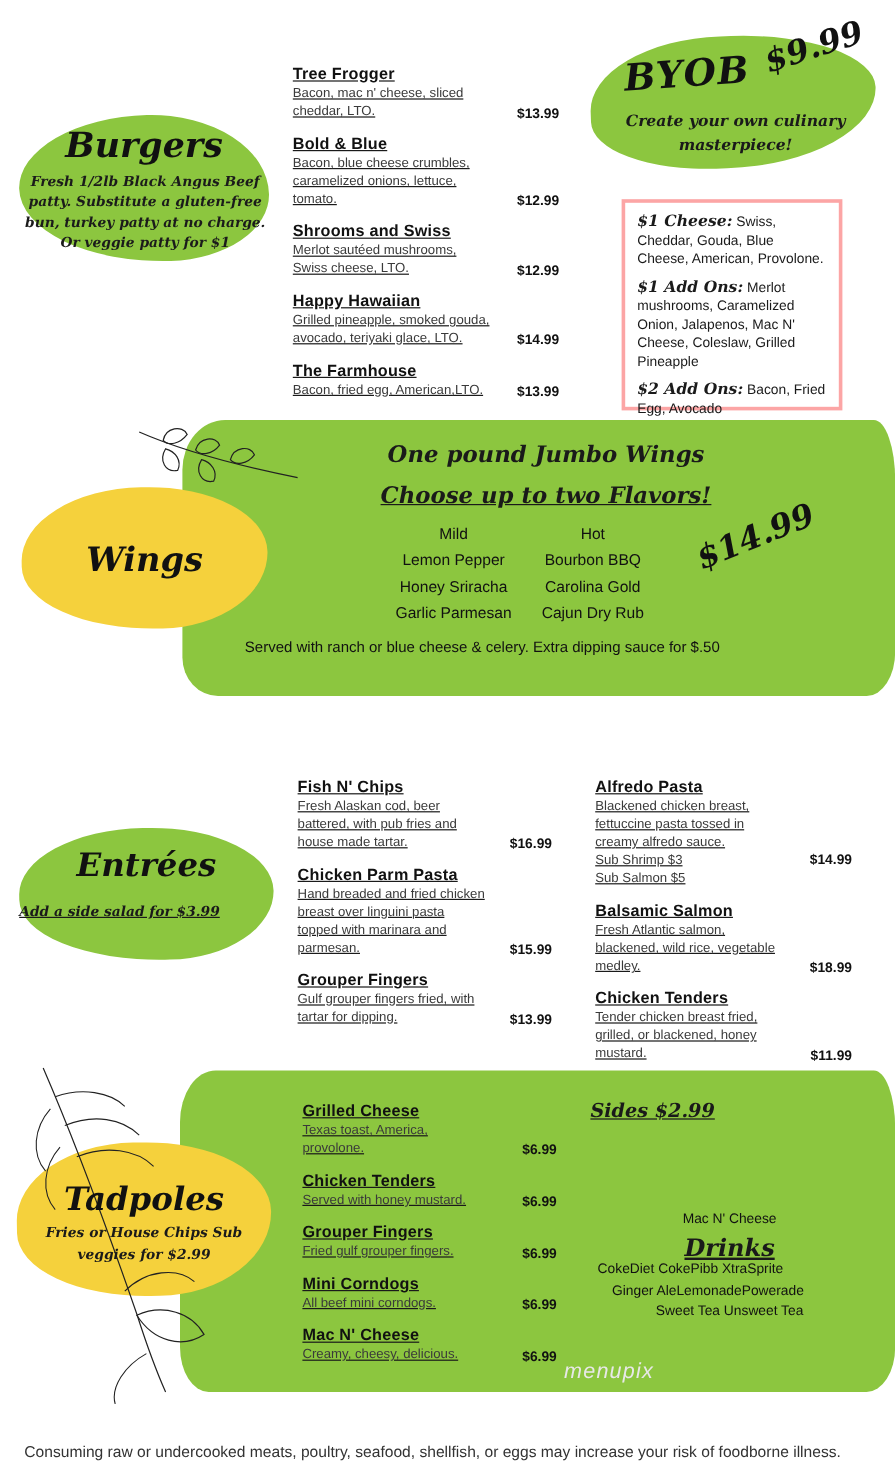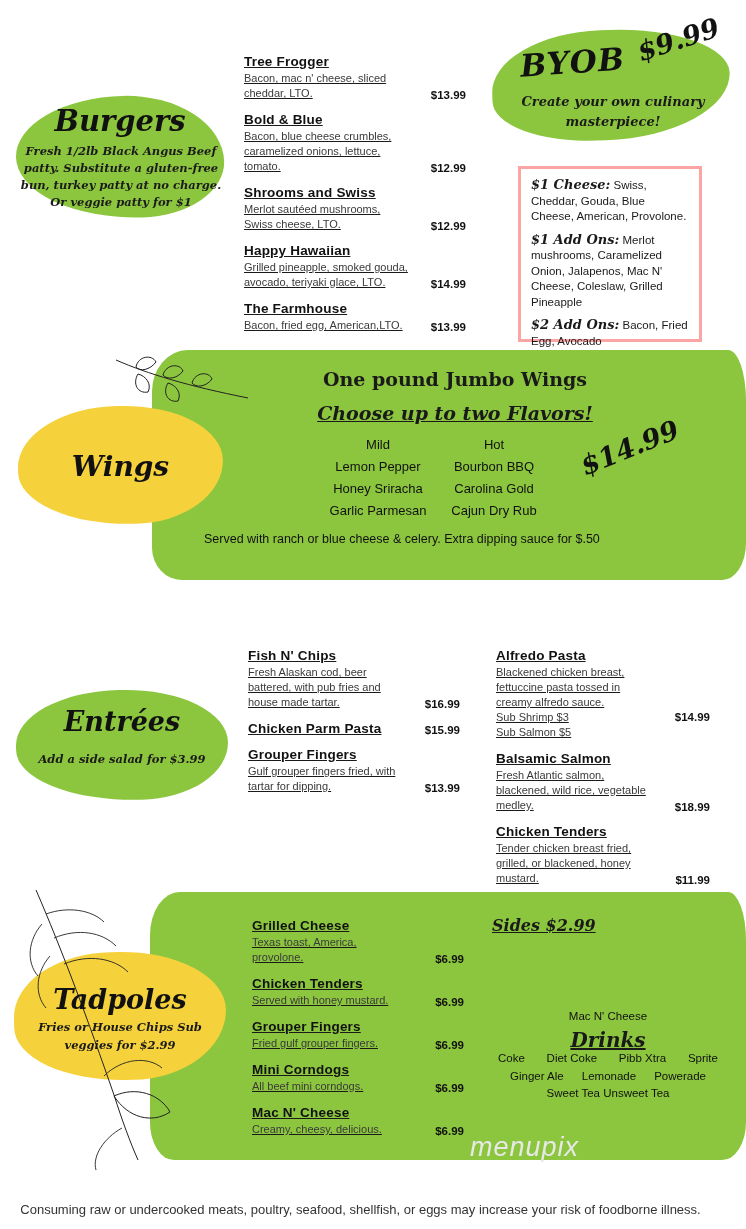--- a/index.html
+++ b/index.html
@@ -72,22 +72,22 @@
   #burgers-title { left:16px; top:104px; width:208px; font-size:29px; }
   #burgers-sub {
     position:absolute; left:18px; top:143px; width:206px;
     text-align:center; font-size:11.5px; line-height:17px;
     font-family:"DejaVu Serif", serif; font-style:italic; font-weight:bold; color:#1b1b1b;
   }
   #wings-title { left:18px; top:450px; width:205px; font-size:28px; }
   #entrees-title { left:16px; top:706px; width:212px; font-size:27px; }
   #entrees-sub {
     position:absolute; left:16px; top:752px; width:212px;
-    text-align:center; font-size:11.5px;
-    font-family:"DejaVu Serif", serif; font-style:italic; font-weight:bold;
+    text-align:left; font-size:11.5px;
+    font-family:"DejaVu Serif", serif; font-style:italic; font-weight:bold;text-decoration:underline;
   }
   #tadpoles-title { left:14px; top:972px; width:212px; font-size:27px;margin-top:12px; }
   #tadpoles-sub {
     position:absolute; left:14px; top:1018px; width:212px;
     text-align:center; font-size:11.5px; line-height:18px;
     font-family:"DejaVu Serif", serif; font-style:italic; font-weight:bold;
   }
 
   
   #byob-word {
@@ -138,21 +138,21 @@
   }
 
   #burgers-col { left:244px; top:54px; width:222px; }
   #entrees-col-1 { left:248px; top:648px; width:212px; }
   #entrees-col-2 { left:496px; top:648px; width:214px; }
   #tadpoles-col { left:252px; top:918px; width:212px; }
 
   
   #wings-head1 {
     position:absolute; left:290px; top:368px; width:330px; text-align:center;
-    font-family:"DejaVu Serif", serif; font-weight:bold;
+    font-family:"DejaVu Serif", serif; font-style:italic; font-weight:bold;
     font-size:19px;
   }
   #wings-head2 {
     position:absolute; left:290px; top:402px; width:330px; text-align:center;
     font-family:"DejaVu Serif", serif; font-style:italic; font-weight:bold;
     font-size:19px; text-decoration:underline;
   }
   .wing-flavors {
     position:absolute; top:434px; font-size:13px; line-height:22px; color:#111;
   }
@@ -185,32 +185,32 @@
   }
   #drinks-title {
     position:absolute; left:492px; top:1028px; width:232px; text-align:center;
     font-family:"DejaVu Serif", serif; font-style:italic; font-weight:bold;
     font-size:20px; text-decoration:underline;
   }
   .drinks-row {
     position:absolute; left:488px; width:240px; text-align:center;
     font-size:11.5px; color:#111;
   }
-  #drinks-r1 { top:1052px; display:flex; justify-content:space-between; padding:0 10px; box-sizing:border-box;}
-  #drinks-r2 { top:1070px; display:flex; justify-content:space-between; padding:0 22px; box-sizing:border-box;}
+  #drinks-r1 { top:1052px; display:flex; justify-content:flex-start; padding:0 10px; box-sizing:border-box;}
+  #drinks-r2 { top:1070px; display:flex; padding:0 22px; box-sizing:border-box;}
   #drinks-r3 { top:1087px; }
 
   
   #footer {
     position:absolute; left:0; top:1202px; width:721px; text-align:center;
     font-size:13px; color:#333;
   }
   #watermark {
     position:absolute; left:470px; top:1132px;
-    font-size:27px; color:#e8e8e8; font-style:italic; letter-spacing:1px;
+    font-size:18px; color:#e8e8e8; font-style:italic; letter-spacing:1px;
   }
 
   
   .branch { position:absolute; }
 </style>
 </head>
 <body>
 
 <div class="page">
 
@@ -316,20 +316,21 @@
   <div id="entrees-sub">Add a side salad for $3.99</div>
 
   <div class="col" id="entrees-col-1">
     <div class="item">
       <div class="item-name">Fish N' Chips</div>
       <div class="item-desc">Fresh Alaskan cod, beer battered, with pub fries and house made tartar.</div>
       <div class="price">$16.99</div>
     </div>
     <div class="item">
       <div class="item-name">Chicken Parm Pasta</div>
+      <div class="item-desc">Hand breaded and fried chicken breast over linguini pasta topped with marinara and parmesan.</div>
       <div class="price">$15.99</div>
     </div>
     <div class="item">
       <div class="item-name">Grouper Fingers</div>
       <div class="item-desc">Gulf grouper fingers fried, with tartar for dipping.</div>
       <div class="price">$13.99</div>
     </div>
   </div>
 
   <div class="col" id="entrees-col-2">

